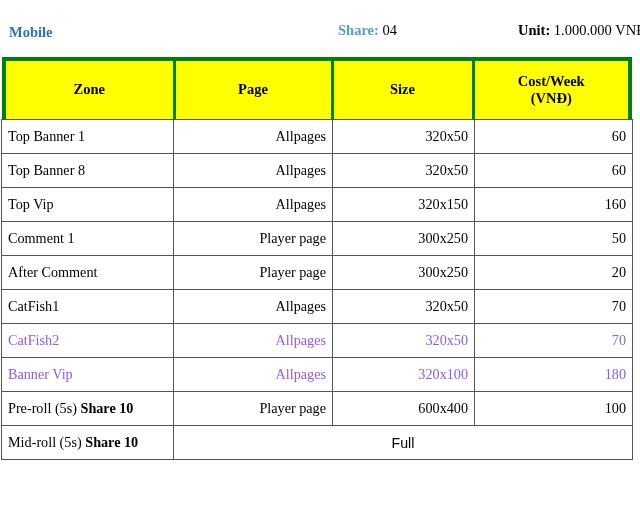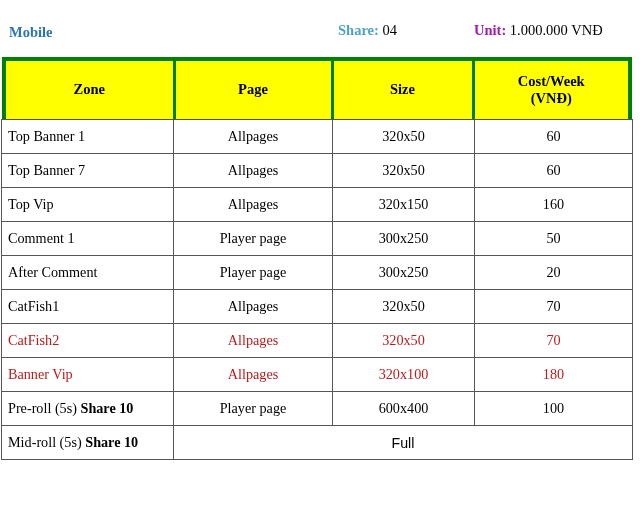--- a/index.html
+++ b/index.html
@@ -42,21 +42,21 @@
   }
   #meta-share {
     left: 338px;
     top: 23px;
   }
   #meta-share .meta-label { color: #4FA3C7; }
   #meta-unit {
     left: 474px;
     top: 23px;
   }
-  #meta-unit .meta-label { color: #a21caf; }
+  #meta-unit .meta-label { color: #000000; margin-left: 44px; }
 
   
   .table-area {
     position: relative;
     width: 640px;
   }
 
   
   table.head-table {
     position: absolute;
@@ -99,23 +99,23 @@
     vertical-align: middle;
     background: #ffffff;
     color: #000000;
     overflow: hidden;
     white-space: nowrap;
     margin-left: 24px;
   }
   td.col-zone   { text-align: left;   padding-left: 7px; }
   td.col-page,
   td.col-size,
-  td.col-cost   { text-align: center; }
-
-  tr.row-red td { color: #b91c1c; }
+  td.col-cost   { text-align: right; }
+
+  tr.row-red td { color: #8b5cf6; }
 
   td.cell-full {
     text-align: center;
     font-family: "Liberation Sans", "DejaVu Sans", sans-serif;
     font-size: 12.5px;
   }
 
   .b { font-weight: bold; }
 </style>
 </head>
@@ -169,21 +169,21 @@
     <tbody>
 
       <tr>
         <td class="col-zone">Top Banner 1</td>
         <td class="col-page">Allpages</td>
         <td class="col-size">320x50</td>
         <td class="col-cost">60</td>
       </tr>
 
       <tr>
-        <td class="col-zone">Top Banner 7</td>
+        <td class="col-zone">Top Banner 8</td>
         <td class="col-page">Allpages</td>
         <td class="col-size">320x50</td>
         <td class="col-cost">60</td>
       </tr>
 
       <tr>
         <td class="col-zone">Top Vip</td>
         <td class="col-page">Allpages</td>
         <td class="col-size">320x150</td>
         <td class="col-cost">160</td>

